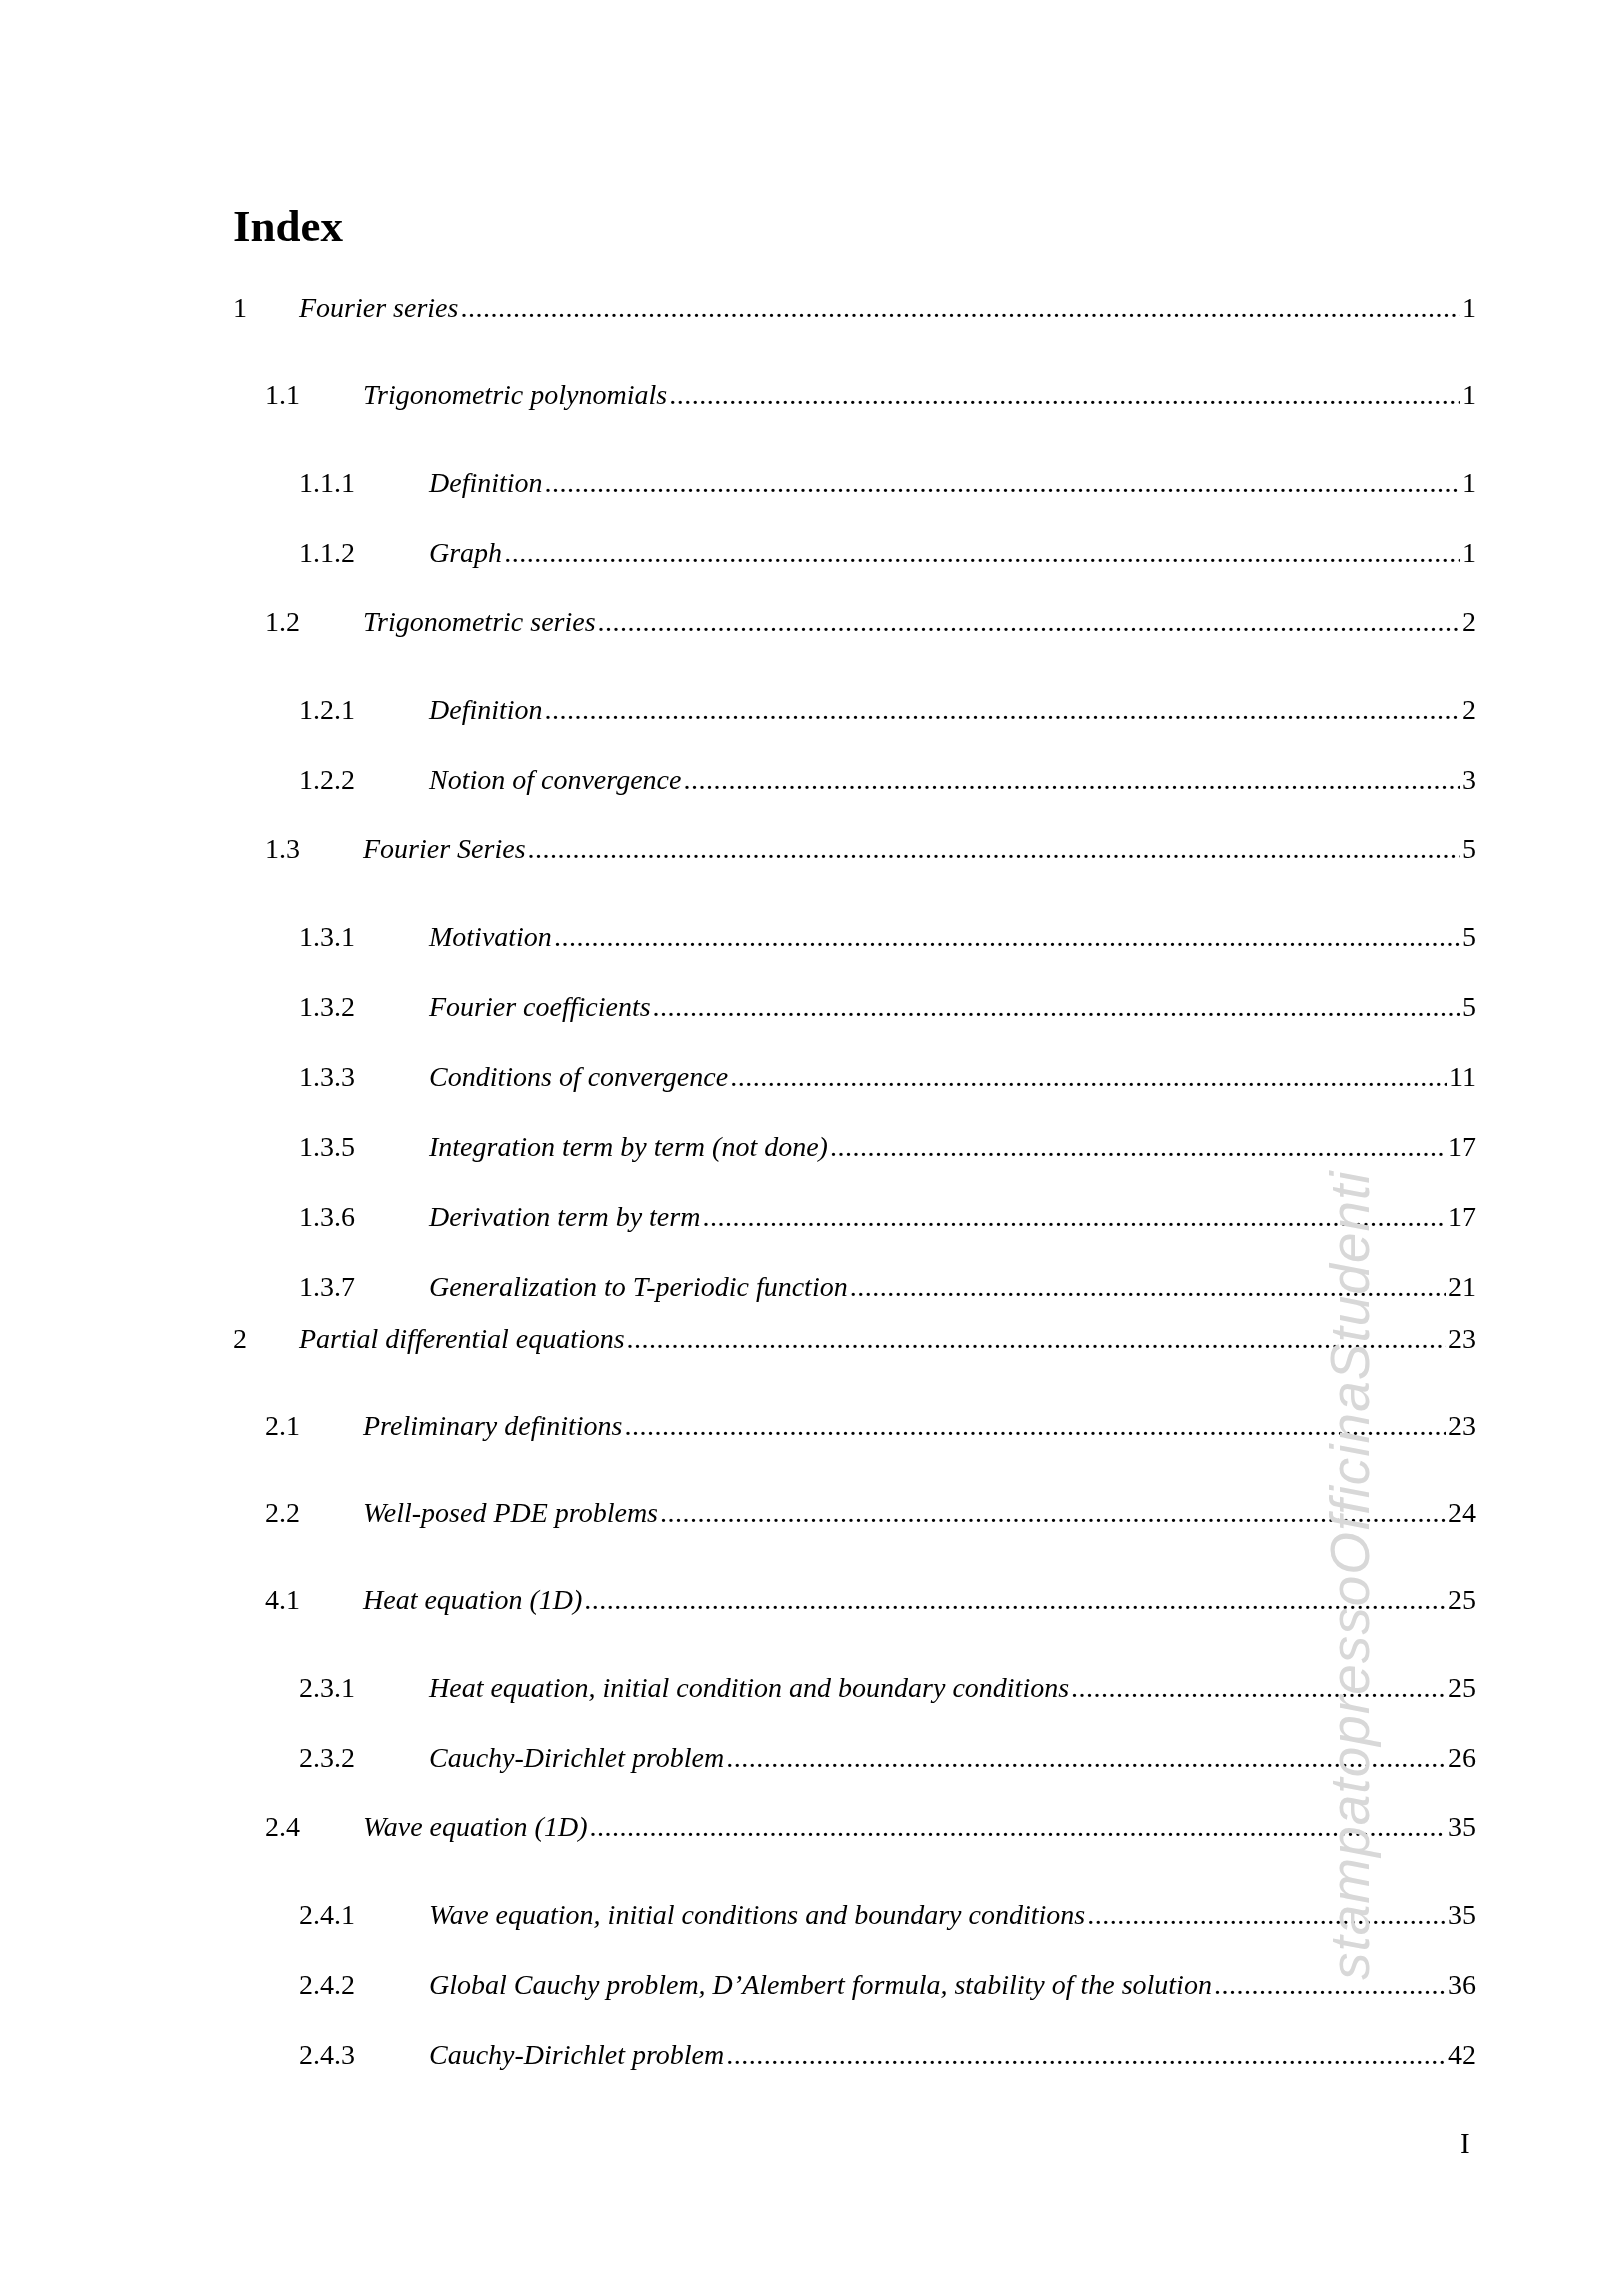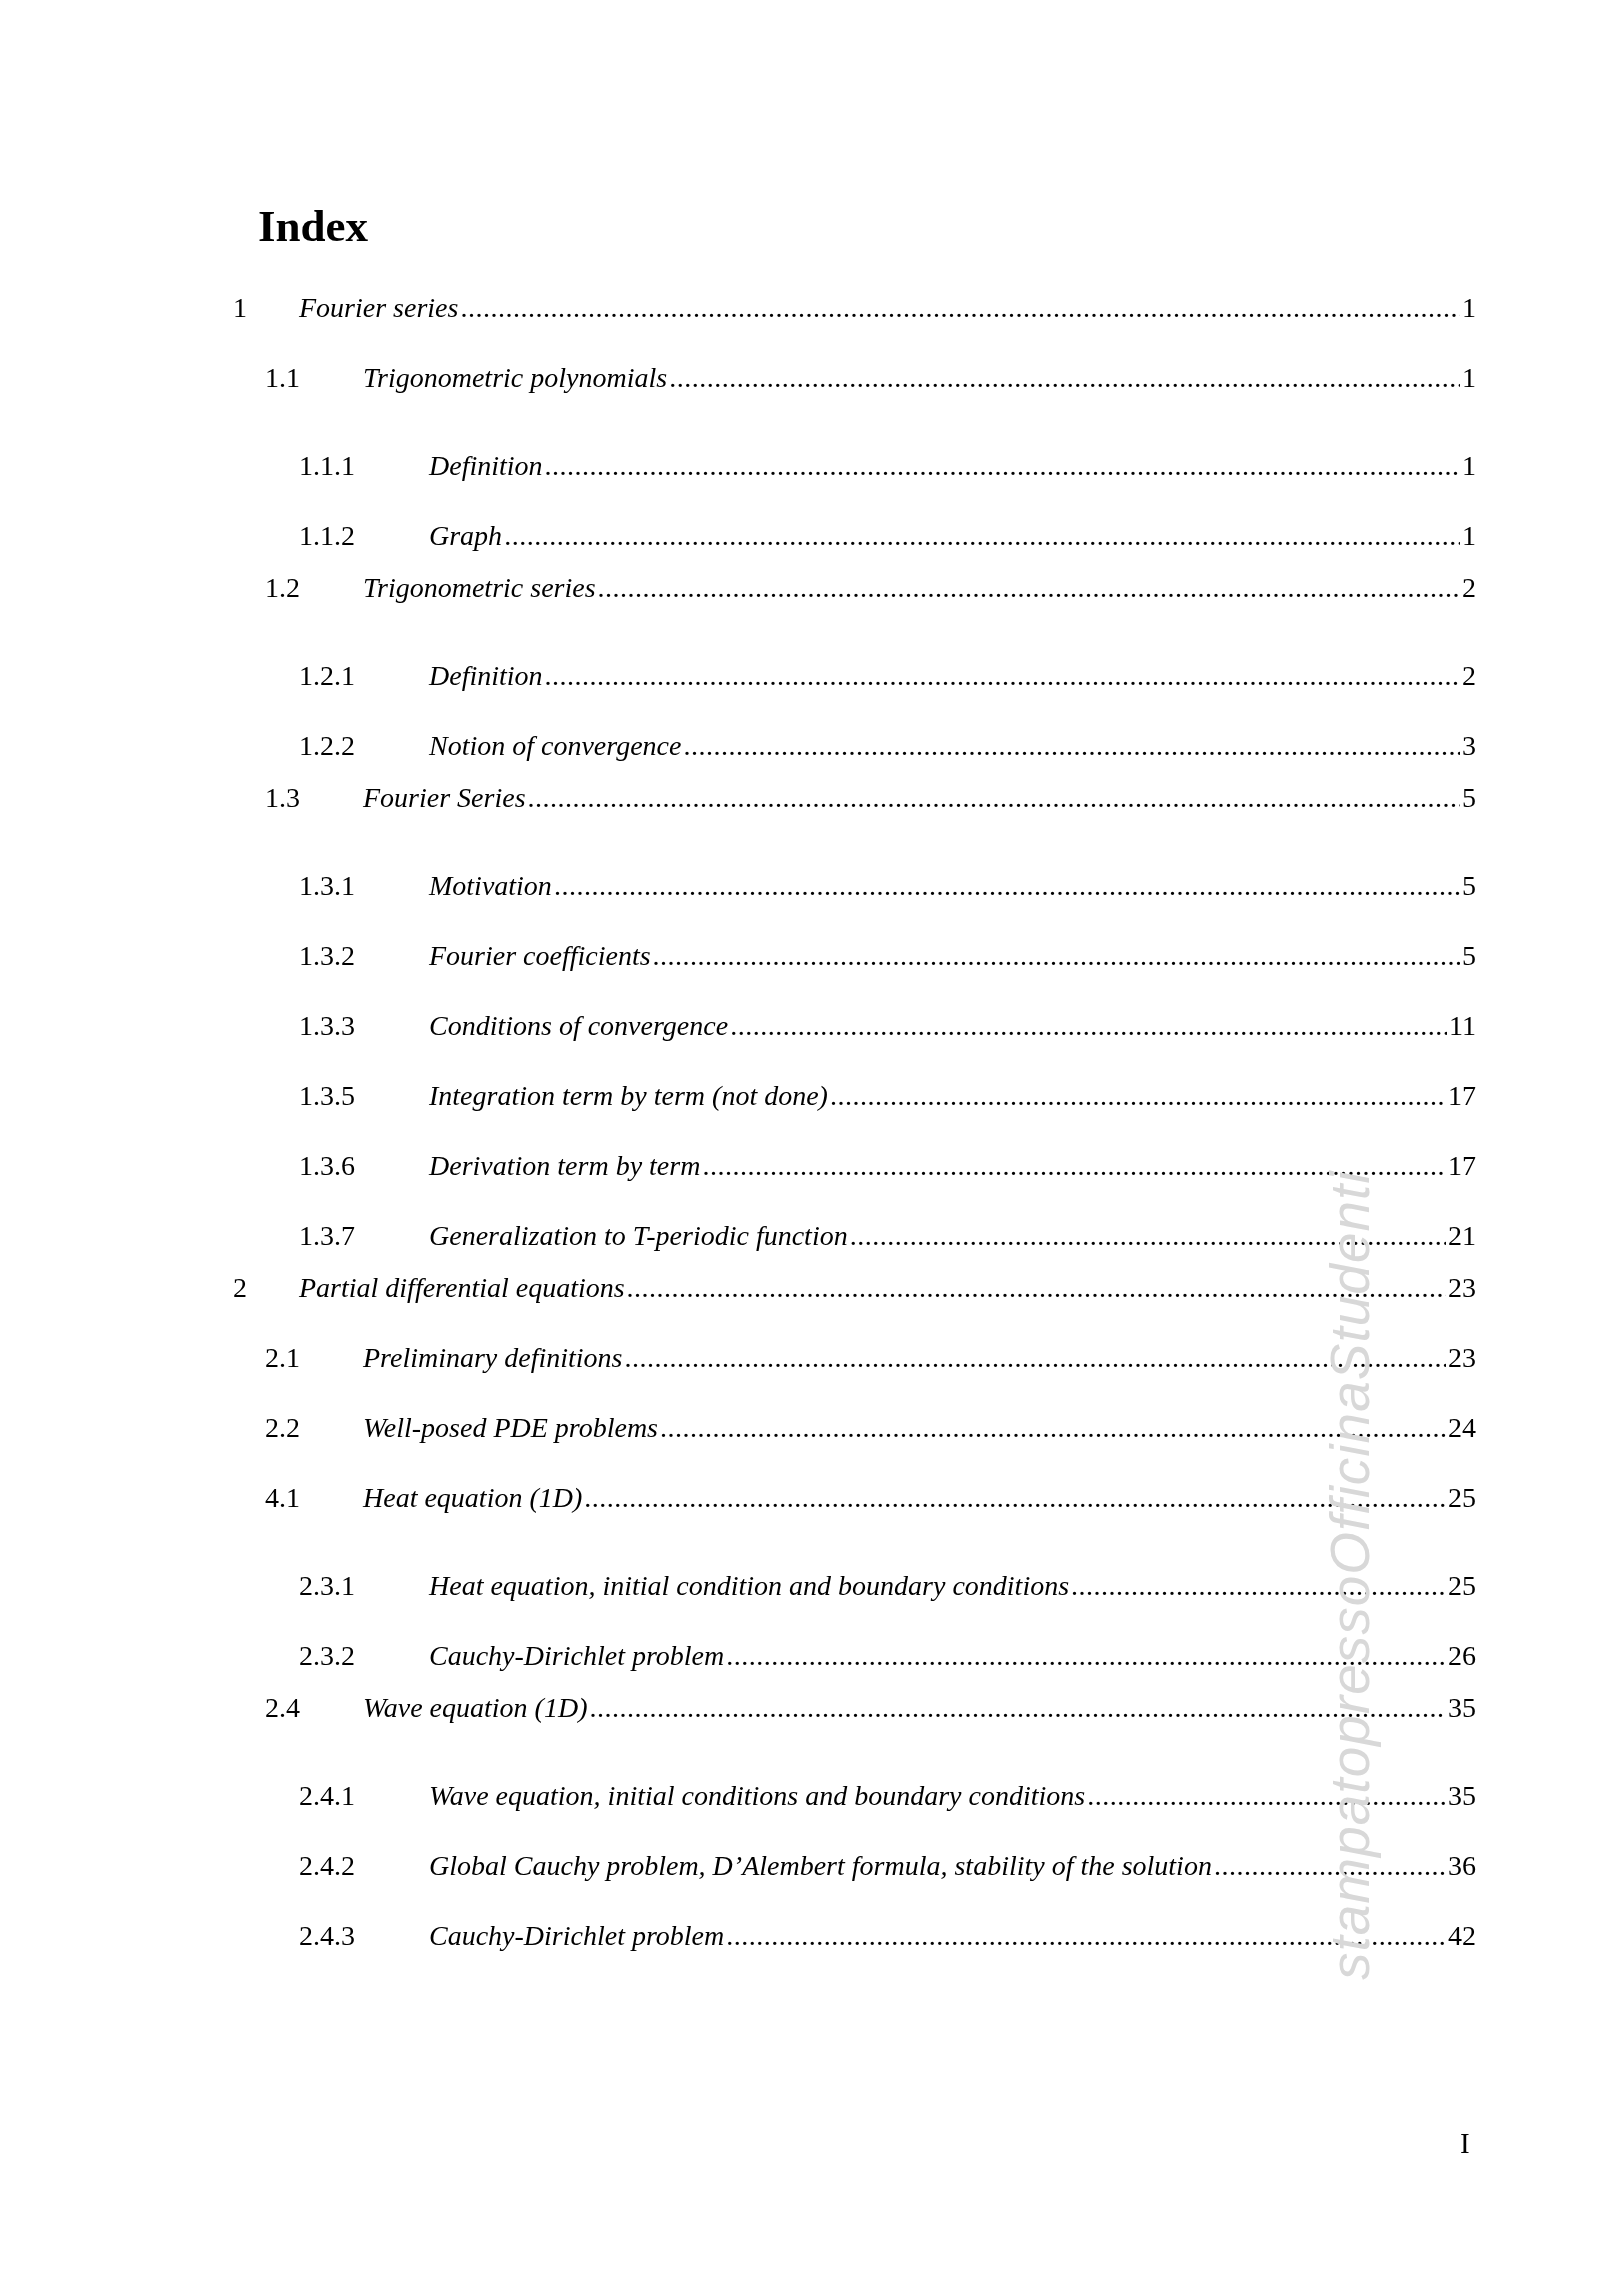--- a/index.html
+++ b/index.html
@@ -2,40 +2,40 @@
 <html><head>
   <meta charset="utf-8">
   <style>
     html, body { margin: 0; padding: 0; background: #ffffff; }
     body {
       width: 1621px; height: 2293px; position: relative; overflow: hidden;
       font-family: "Liberation Serif", "DejaVu Serif", serif; color: #000;
     }
     .title {
       position: absolute; left: 233px; top: 204px;
-      font-size: 45px; font-weight: bold; line-height: 1; margin-left: 25px;
+      font-size: 45px; font-weight: bold; line-height: 1;
     }
     .toc { position: absolute; left: 233px; top: 290px; width: 1243px; }
     .row {
       position: relative; height: 70px; display: flex; align-items: baseline;
       font-size: 28px; line-height: 35px; white-space: nowrap;
     }
     .row .num { display: inline-block; flex: none; }
     .row .text { flex: none; font-style: italic; }
     .row .dots {
       flex: 1 1 auto; overflow: hidden; margin: 0 2px;
       font-size: 28px; letter-spacing: 0.5px;
     }
     .row .dots::before {
       content: "..................................................................................................................................................................................................................................";
     }
     .row .page { flex: none; text-align: right; }
     .l1 { padding-left: 0; }
     .l1 .num { width: 66px; }
-    .l2 { padding-left: 32px; }
+    .l2 { padding-left: 32px; margin-top: 17px; }
     .l2 .num { width: 98px; }
     .l3 { padding-left: 66px; align-items: center; }
     .l3 .num { width: 130px; }
     .watermark {
       position: absolute; left: 1318px; top: 1980px;
       transform: rotate(-90deg); transform-origin: 0 0;
       font-family: "Liberation Sans", "DejaVu Sans", sans-serif;
       font-style: italic; font-size: 55px; color: #d8d8d8; white-space: nowrap;
       letter-spacing: 1px;
     }

